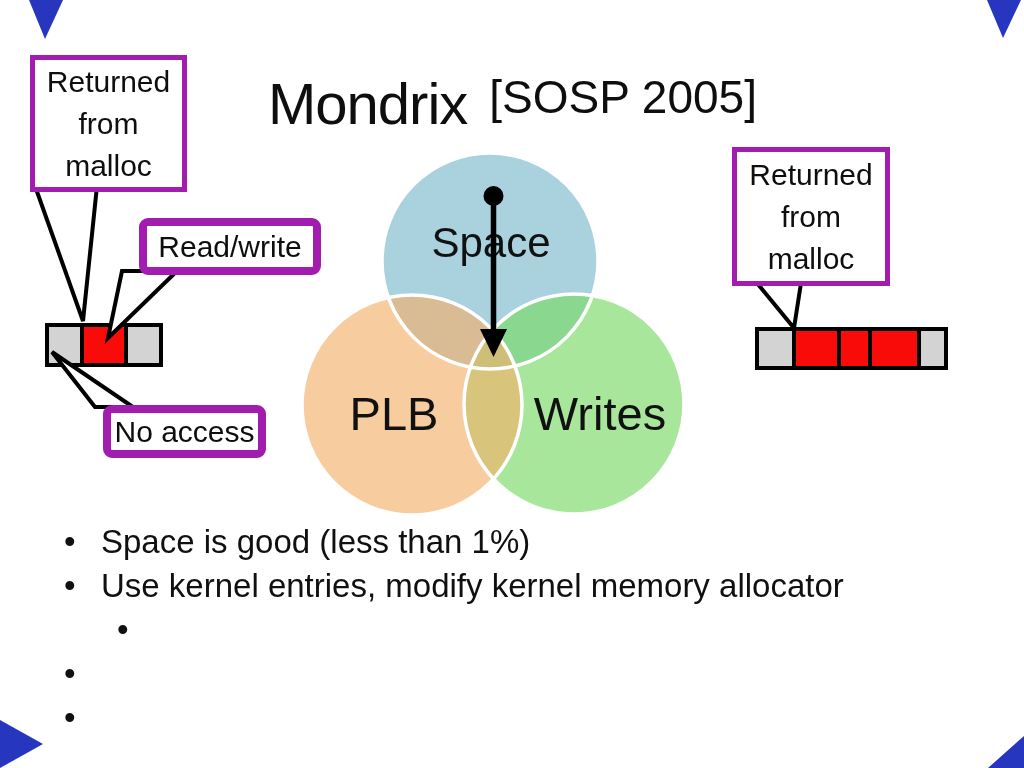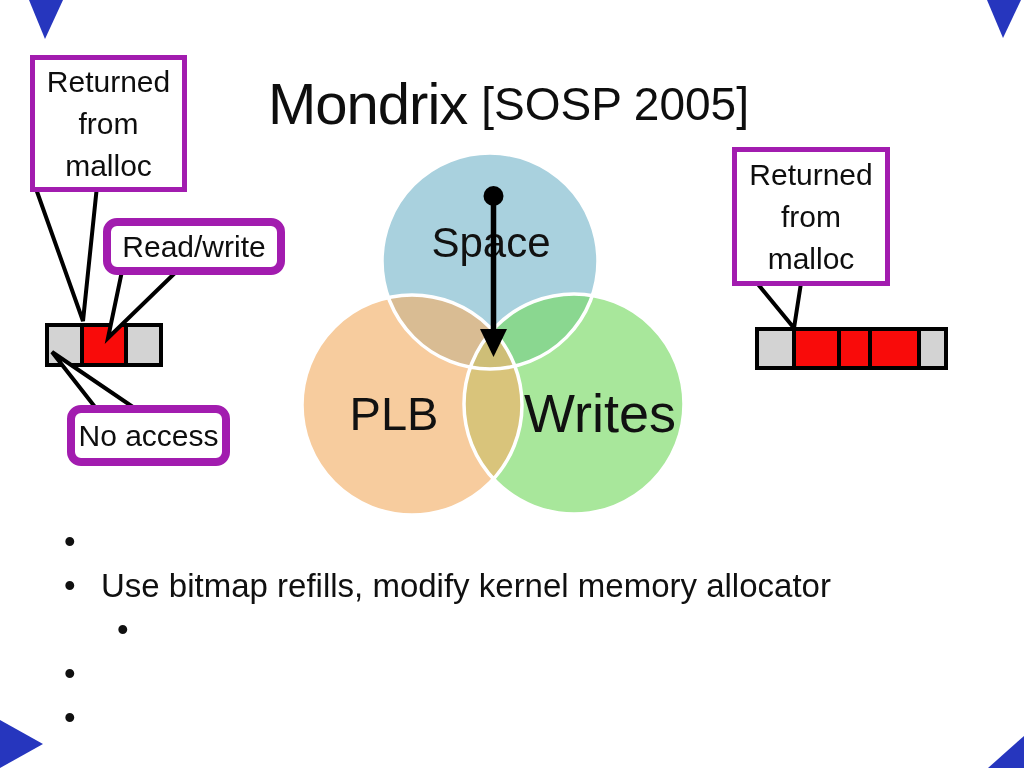--- a/index.html
+++ b/index.html
@@ -3,46 +3,46 @@
 <meta charset="utf-8">
 <style>
   html,body{margin:0;padding:0;background:#fff;}
   .slide{
     position:relative;width:1024px;height:768px;background:#ffffff;
     font-family:"Liberation Sans", sans-serif;color:#0e0e0e;overflow:hidden;
   }
   .abs{position:absolute;}
 
   
-  .title-row{left:268px;top:70px;display:flex;align-items:center;gap:14px;z-index:6;}
+  .title-row{left:268px;top:70px;display:flex;align-items:flex-start;gap:14px;z-index:6;}
   .title-main{font-size:58px;letter-spacing:-1px;}
-  .title-cite{font-size:46px;}
+  .title-cite{font-size:46px;margin-left:8px;}
 
   
   .overlay{left:0;top:0;width:1024px;height:768px;pointer-events:none;}
   .z1{z-index:1;} .z2{z-index:2;} .z3{z-index:3;} .z4{z-index:4;} .z5{z-index:5;} .z6{z-index:6;}
 
   
   .venn-label{transform:translate(-50%,-50%);white-space:nowrap;color:#111;}
   .vl-space{left:491px;top:243px;font-size:42px;}
   .vl-plb{left:394px;top:413px;font-size:47px;}
-  .vl-writes{left:600px;top:413px;font-size:54px;}
+  .vl-writes{left:600px;top:413px;font-size:47px;}
 
   
   .callout{
     background:#ffffff;border:8px solid #a21caf;box-sizing:border-box;
     display:flex;align-items:center;justify-content:center;text-align:center;
   }
   .square-box{border-width:5px;flex-direction:column;}
-  .rounded{border-radius:14px;}
+  .rounded{border-radius:9px;margin-left:36px;}
   .malloc-left{left:30px;top:55px;width:157px;height:137px;}
   .malloc-right{left:732px;top:147px;width:158px;height:139px;}
   .malloc-line{font-size:30px;line-height:42px;}
   .readwrite{left:103px;top:218px;width:182px;height:57px;font-size:30px;}
-  .noaccess{left:67px;top:405px;width:163px;height:61px;font-size:30px;}
+  .noaccess{left:67px;top:405px;width:163px;height:53px;font-size:30px;}
 
   
   .bar{display:flex;border:4px solid #000;box-sizing:border-box;background:#fff;}
   .bar-left{left:45px;top:323px;width:118px;height:44px;}
   .bar-right{left:755px;top:327px;width:193px;height:43px;}
   .cell{height:100%;box-sizing:border-box;flex:0 0 auto;}
   .cell.gray{background:#d3d3d3;}
   .cell.red{background:#f90b0a;}
   .bl{border-left:4px solid #000;}
   .br{border-right:4px solid #000;}
@@ -115,24 +115,25 @@
   <div class="abs z5 callout rounded noaccess">No access</div>
 
   <div class="abs title-row">
     <span class="title-main">Mondrix</span>
     <span class="title-cite">[SOSP 2005]</span>
   </div>
 
   <div class="abs z6 bullets">
     <div class="b-row l1">
       <span class="marker">•</span>
+      <span class="b-text">Space is good (less than 1%)</span>
     </div>
     <div class="b-row l1">
       <span class="marker">•</span>
-      <span class="b-text">Use bitmap refills, modify kernel memory allocator</span>
+      <span class="b-text">Use kernel entries, modify kernel memory allocator</span>
     </div>
     <div class="b-row l2">
       <span class="marker">•</span>
     </div>
     <div class="b-row l1">
       <span class="marker">•</span>
     </div>
     <div class="b-row l1">
       <span class="marker">•</span>
     </div>

